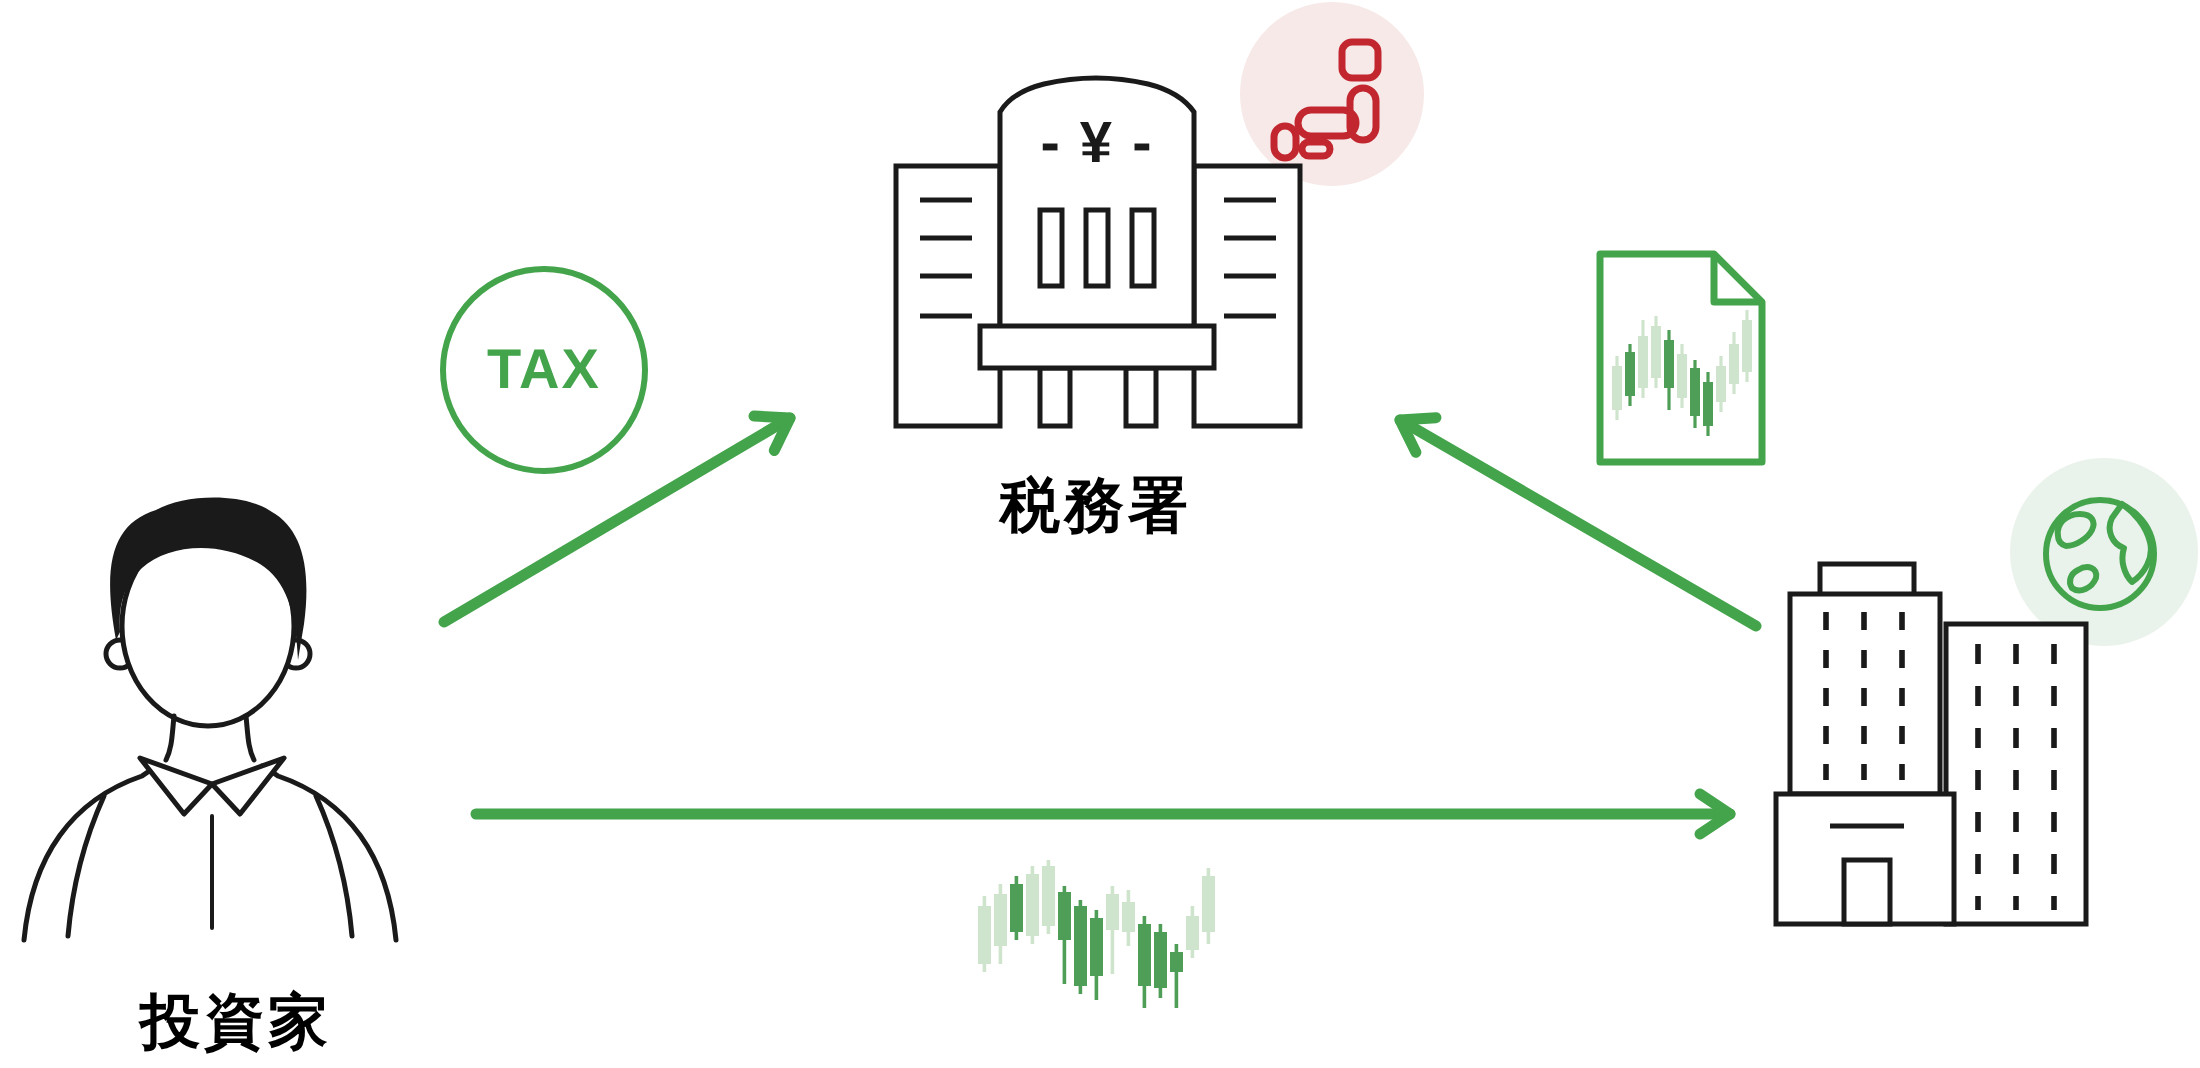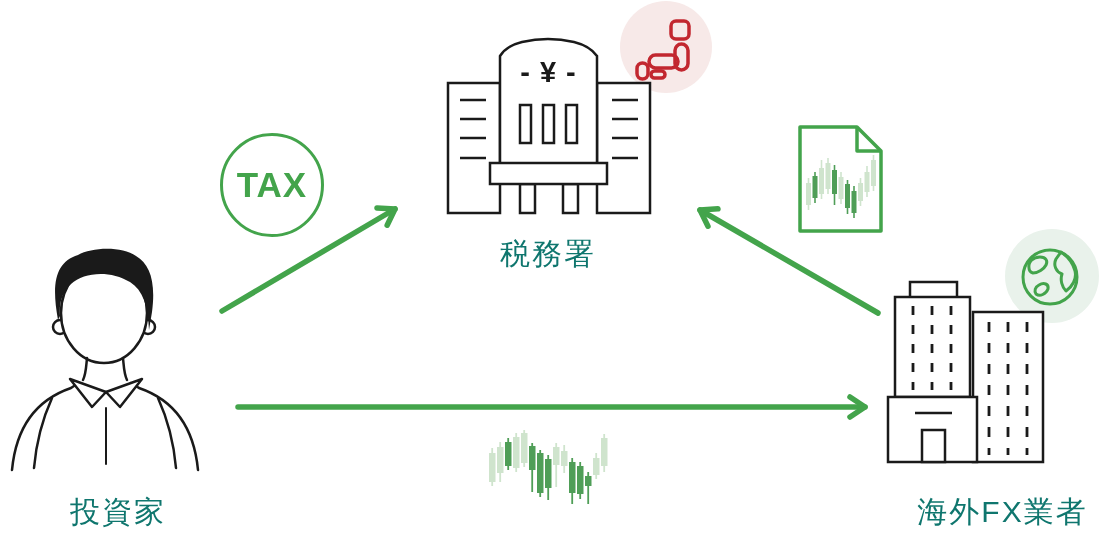--- a/index.html
+++ b/index.html
@@ -2,35 +2,35 @@
 <html><head>
 <meta charset="utf-8">
 <style>
   html,body{margin:0;padding:0;background:#ffffff;}
   #canvas{
     position:relative;width:1100px;height:534px;background:#ffffff;overflow:hidden;
     font-family:"Liberation Sans","DejaVu Sans",sans-serif;
   }
   #scene{position:absolute;left:0;top:0;}
   .label{
-    position:absolute;color:#0f766e;font-size:30px;font-weight:400;
+    position:absolute;color:#000000;font-size:30px;font-weight:700;
     text-align:center;letter-spacing:2px;line-height:1.2;white-space:nowrap;
   }
   #label-tax-office{left:468px;top:236px;width:160px;}
   #label-investor{left:38px;top:494px;width:160px;}
   #label-fx-broker{left:905px;top:494px;width:195px;}
   #yen-sign{
     position:absolute;left:500px;top:56px;width:97px;text-align:center;
     color:#1a1a1a;font-size:29px;font-weight:600;letter-spacing:1px;
   }
   #tax-badge{
     position:absolute;left:220px;top:133px;width:98px;height:98px;
     border:3.5px solid #43a44b;border-radius:50%;
     display:flex;align-items:center;justify-content:center;
-    color:#43a44b;font-size:35px;font-weight:700;letter-spacing:1px;
+    color:#43a44b;font-size:28px;font-weight:700;letter-spacing:1px;
   }
 </style>
 </head>
 <body>
 
 <div id="canvas">
 
   <svg id="scene" width="1100" height="534" viewBox="0 0 1100 534">
     <defs>
       <marker id="ah" markerWidth="44" markerHeight="36" viewBox="-22 -15 44 30" refX="1" refY="0" orient="auto" markerUnits="userSpaceOnUse">
@@ -197,14 +197,13 @@
   <div id="tax-badge">
     <span>TAX</span>
   </div>
 
   <div id="yen-sign">- ¥ -</div>
 
   <div class="label" id="label-tax-office">税務署</div>
 
   <div class="label" id="label-investor">投資家</div>
 
-  <div class="label" id="label-fx-broker">海外FX業者</div>
 </div>
 
 </body></html>

